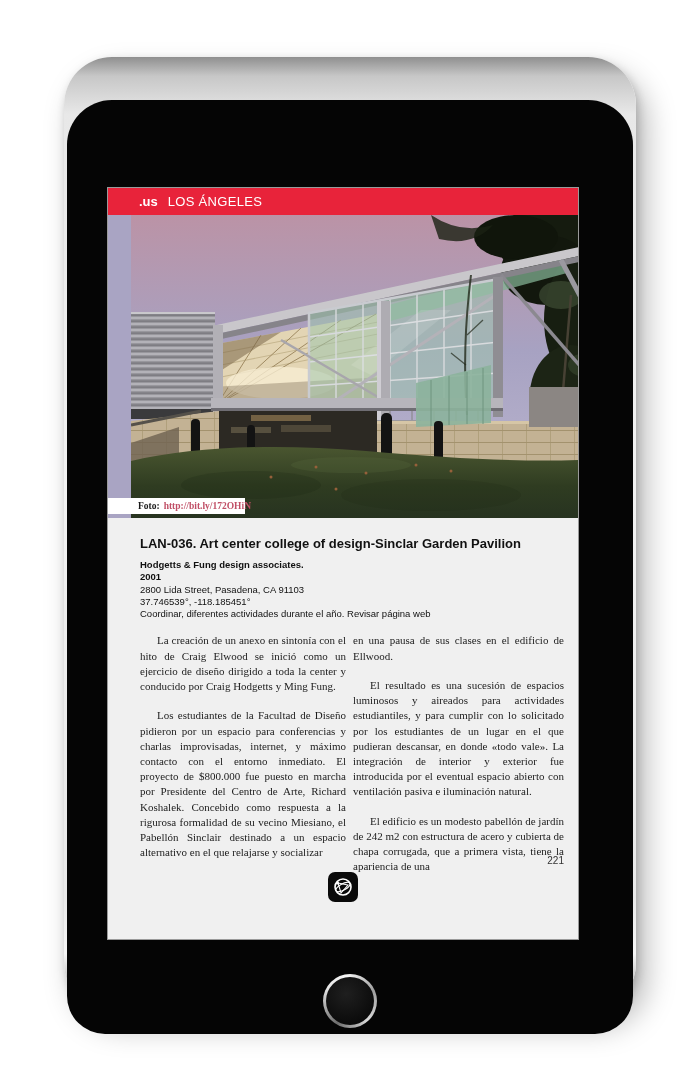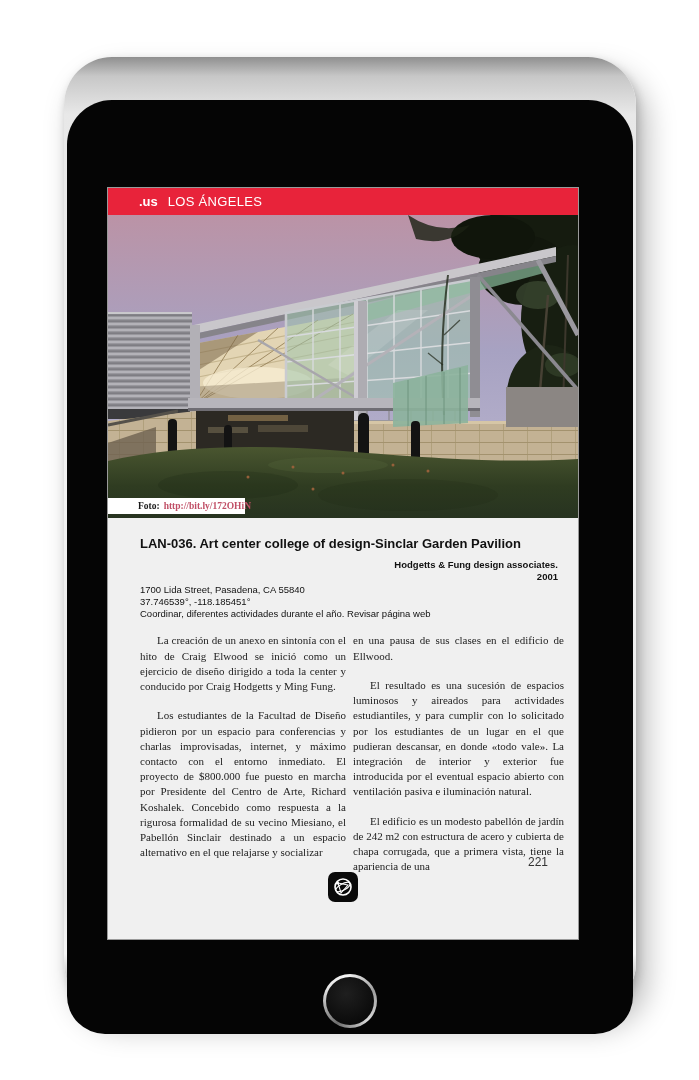--- a/index.html
+++ b/index.html
@@ -36,46 +36,46 @@
     background:#f0f0f0; outline:1px solid #9a9a9a; overflow:hidden;
   }
 
   .redbar {
     height:27px; background:#e8233a; color:#fff;
     display:flex; align-items:center; padding-left:31px; box-sizing:border-box;
   }
   .redbar .domain { font-size:13px; font-weight:700; }
   .redbar .city { font-size:13px; font-weight:400; margin-left:10px; letter-spacing:.3px; }
 
-  .photo { position:relative; width:470px; height:303px; overflow:hidden; background:#a9a4c3; }
+  .photo { position:relative; width:470px; height:303px; overflow:hidden; background:#a9a4c3;padding-left:23px; }
   .photo svg { display:block; }
   .credit {
     position:absolute; left:0; bottom:4px; width:137px; height:16px;
     background:#ffffff; display:flex; align-items:center;
     padding-left:30px; box-sizing:border-box; white-space:nowrap;
     font-family:"Liberation Serif", serif; font-size:9.5px;
   }
   .credit-label { font-weight:700; color:#1a1a1a; margin-right:4px; }
   .credit-link { color:#c04f66; text-decoration:none; font-weight:700; }
 
   .listing { padding:18px 20px 0 32px; color:#111; }
   .l-title { font-size:13px; line-height:16px; font-weight:700; margin-bottom:7px; }
   .meta { font-size:9.5px; line-height:12.3px; }
-  .meta.b { font-weight:700;text-align:right; }
+  .meta.b { font-weight:700; }
 
   .columns { display:flex; padding:13px 0 0 32px; }
   .col  { width:206px; }
   .colr { width:211px; margin-left:7px; }
   .columns p {
     margin:0 0 14px 0; text-indent:17px; text-align:justify;
     font-family:"Liberation Serif", serif; font-size:11px; line-height:15.2px; color:#1c1c1c;
   }
   .columns p.noindent { text-indent:0; }
 
-  .pagenum { position:absolute; top:667px; right:30px; font-size:12px; color:#333; }
+  .pagenum { position:absolute; top:667px; right:14px; font-size:10px; color:#333; }
 
   .logo {
     position:absolute; top:684px; left:50%; transform:translateX(-50%);
     width:30px; height:30px; background:#0a0a0a; border-radius:7px;
     display:flex; align-items:center; justify-content:center;
   }
 </style>
 </head>
 <body>
 
@@ -243,21 +243,21 @@
           <div class="credit">
             <span class="credit-label">Foto:</span>
             <span class="credit-link">http://bit.ly/172OHiN</span>
           </div>
         </div>
 
         <div class="listing">
           <div class="l-title">LAN-036. Art center college of design-Sinclar Garden Pavilion</div>
           <div class="meta b">Hodgetts &amp; Fung design associates.</div>
           <div class="meta b">2001</div>
-          <div class="meta">1700 Lida Street, Pasadena, CA 55840</div>
+          <div class="meta">2800 Lida Street, Pasadena, CA 91103</div>
           <div class="meta">37.746539°, -118.185451°</div>
           <div class="meta">Coordinar, diferentes actividades durante el año. Revisar página web</div>
         </div>
 
         <div class="columns">
           <div class="col">
             <p>La creación de un anexo en sintonía con el hito de Craig Elwood se inició como un ejercicio de diseño dirigido a toda la center y conducido por Craig Hodgetts y Ming Fung.</p>
             <p>Los estudiantes de la Facultad de Diseño pidieron por un espacio para conferencias y charlas improvisadas, internet, y máximo contacto con el entorno inmediato. El proyecto de $800.000 fue puesto en marcha por Presidente del Centro de Arte, Richard Koshalek. Concebido como respuesta a la rigurosa formalidad de su vecino Miesiano, el Pabellón Sinclair destinado a un espacio alternativo en el que relajarse y socializar</p>
           </div>
           <div class="colr">

